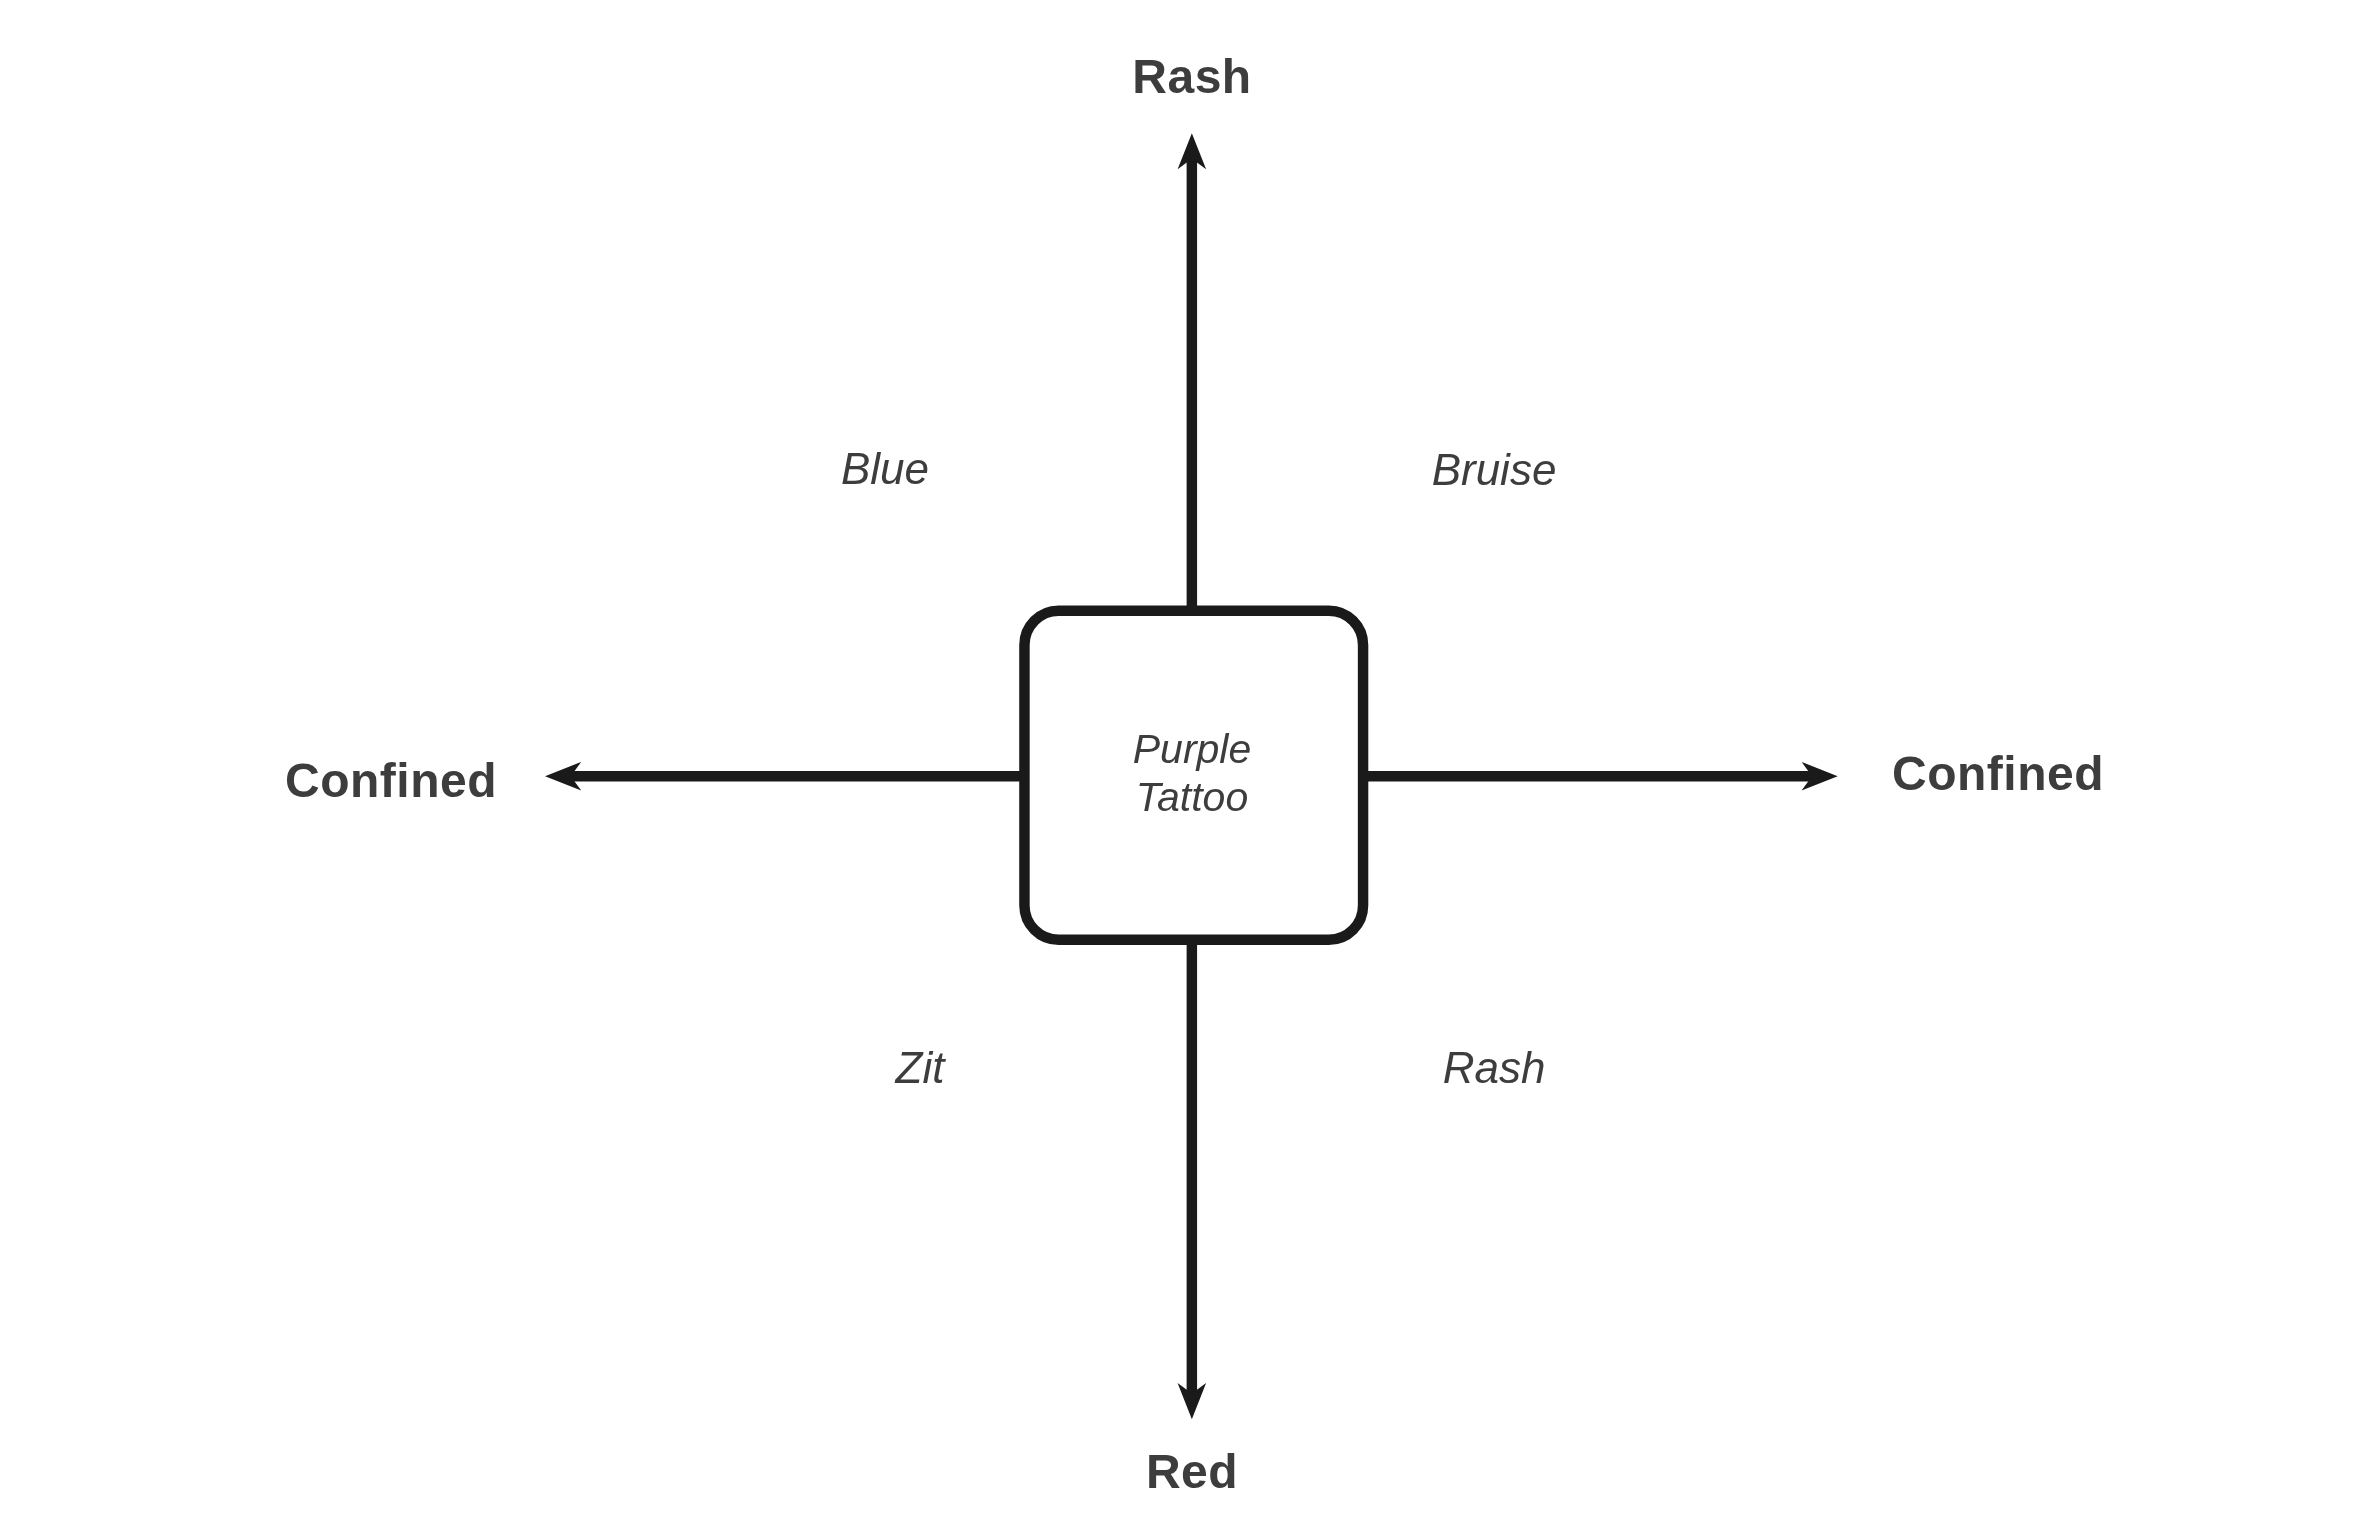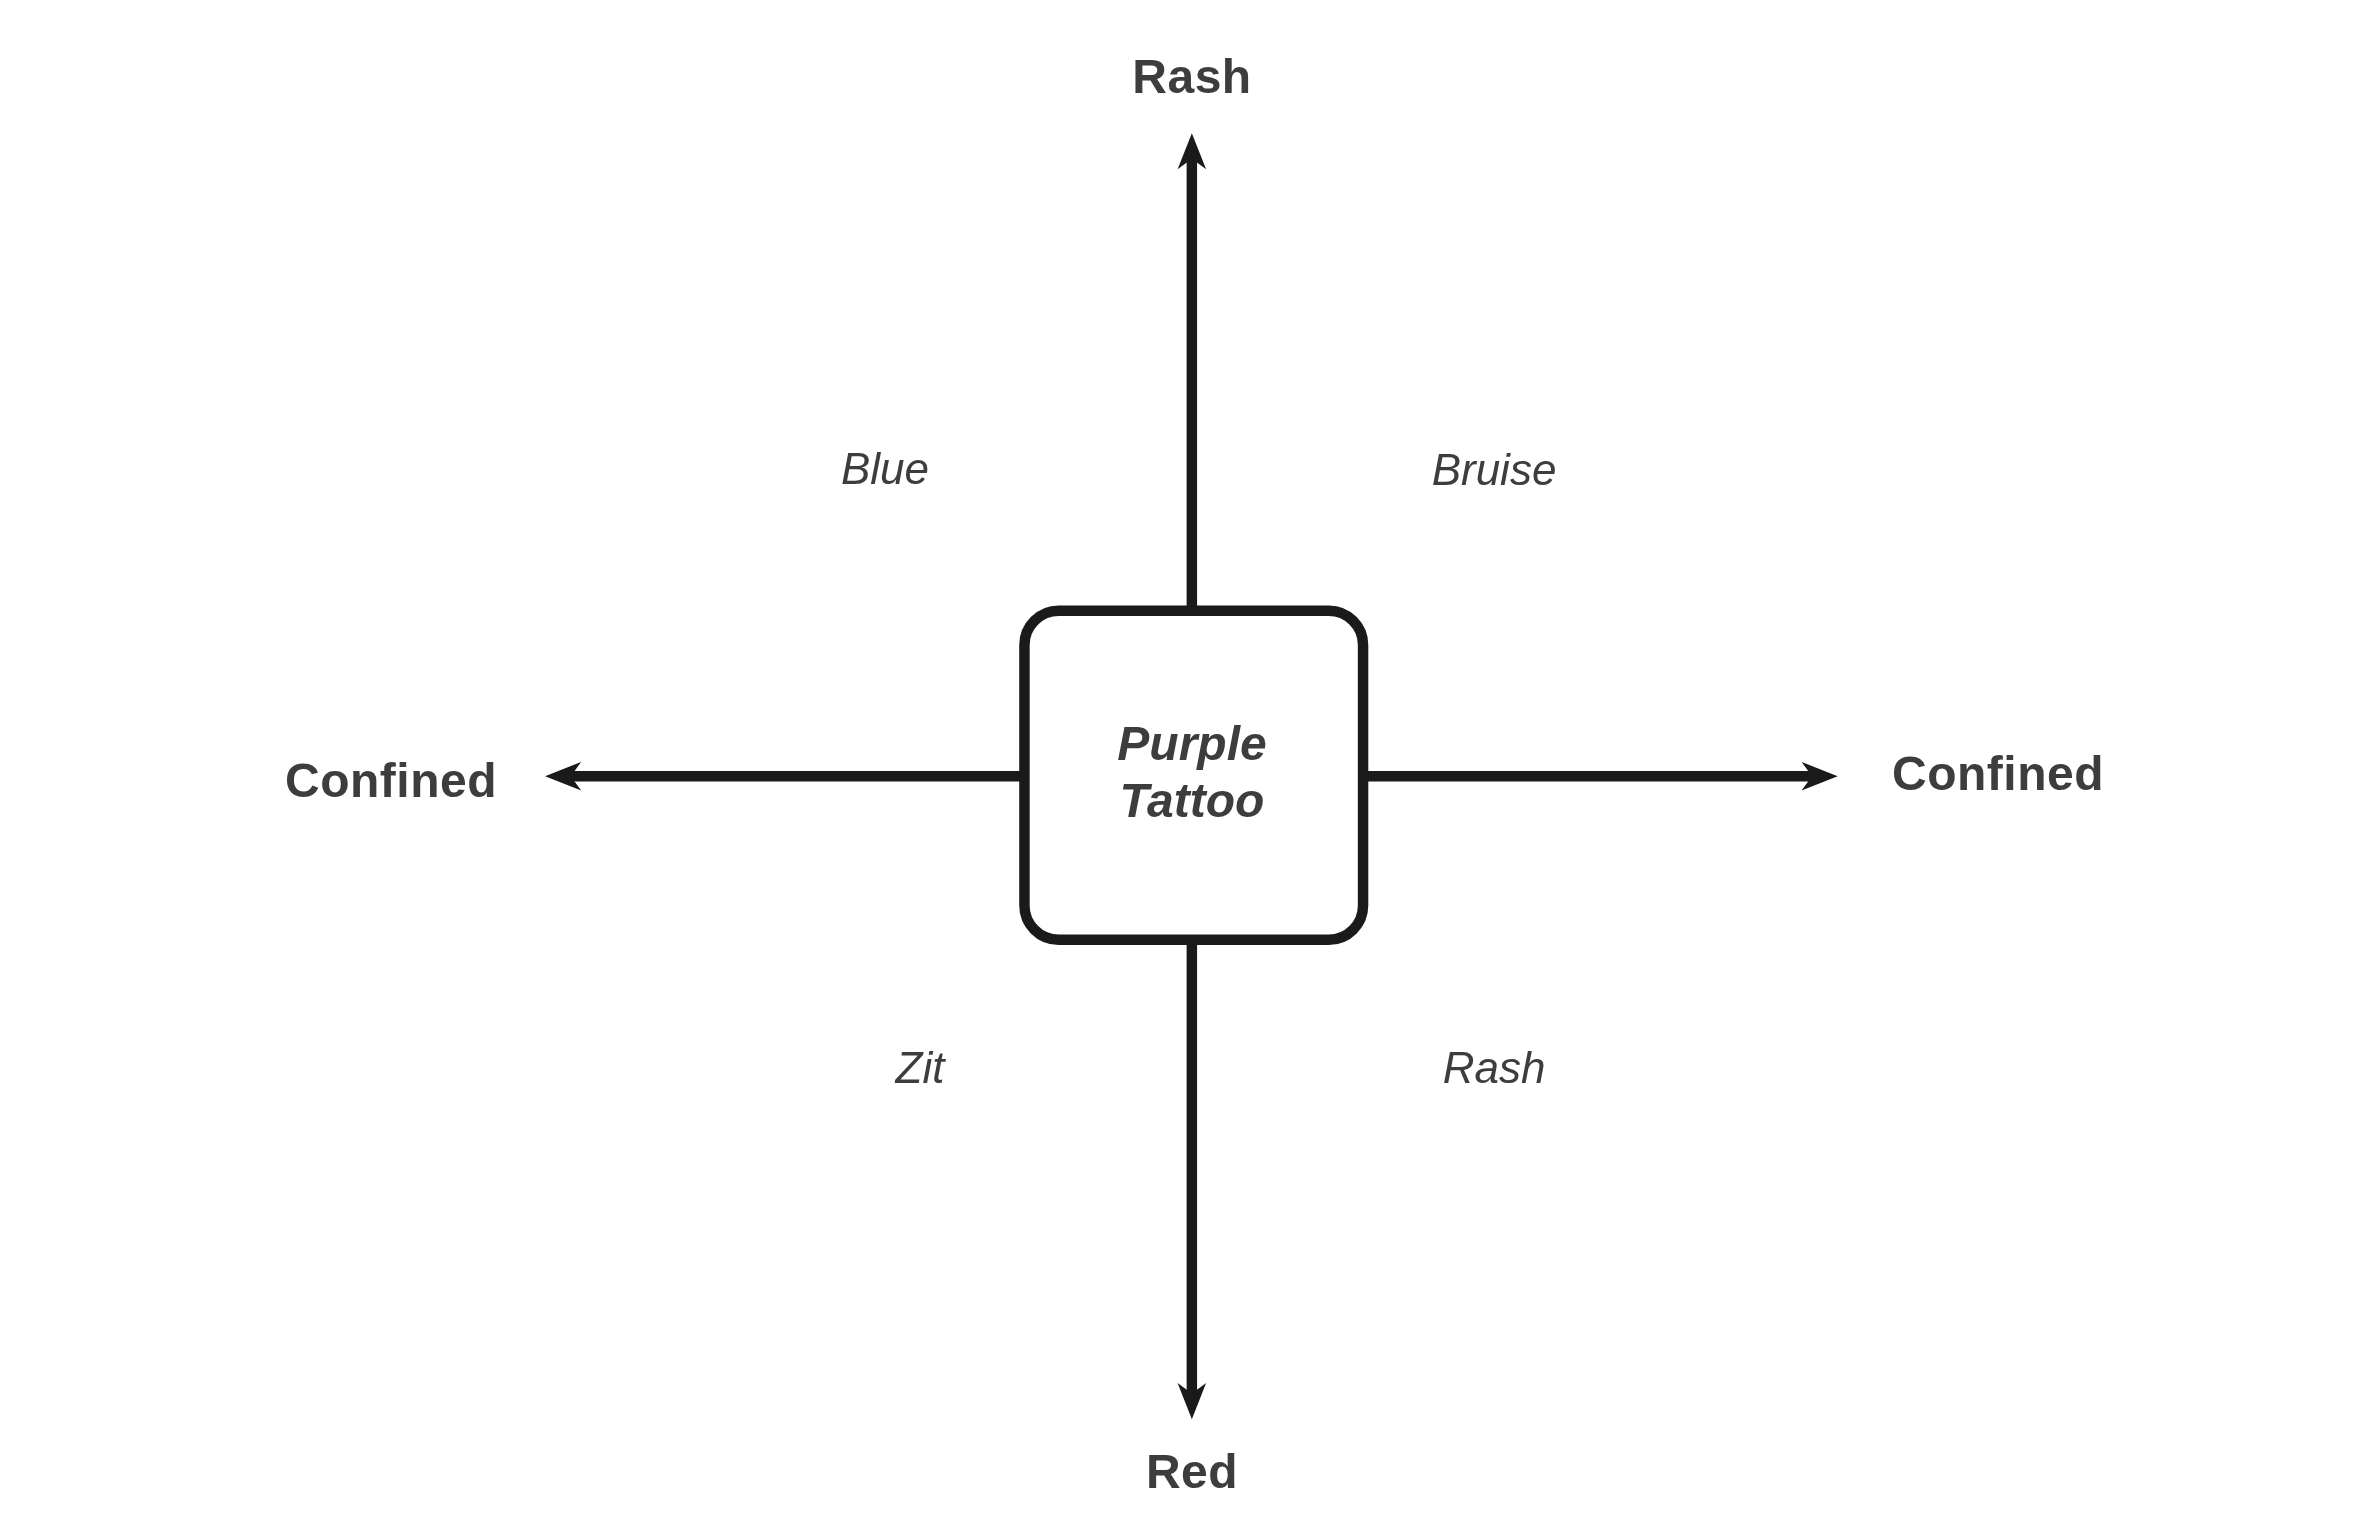--- a/index.html
+++ b/index.html
@@ -32,22 +32,22 @@
     font-size: 48px;
     letter-spacing: 0.5px;
   }
   .label.italic {
     font-style: italic;
     font-weight: 400;
     font-size: 44px;
   }
   .label.center-node-label {
     font-style: italic;
-    font-weight: 700;
-    font-size: 48px;
+    font-weight: 400;
+    font-size: 41px;
     line-height: 1.18;
     white-space: pre-line;
   }
   .pos-blue      { left: 1192px; top: 76px;   }
   .pos-red       { left: 1192px; top: 1471px; }
   .pos-confined  { left: 391px;  top: 773px; margin-top: 7px;  }
   .pos-expansive { left: 1998px; top: 773px;  }
   .pos-vein      { left: 885px;  top: 469px;  }
   .pos-bruise    { left: 1494px; top: 470px;  }
   .pos-zit       { left: 885px;  top: 1068px; margin-left: 35px; }

